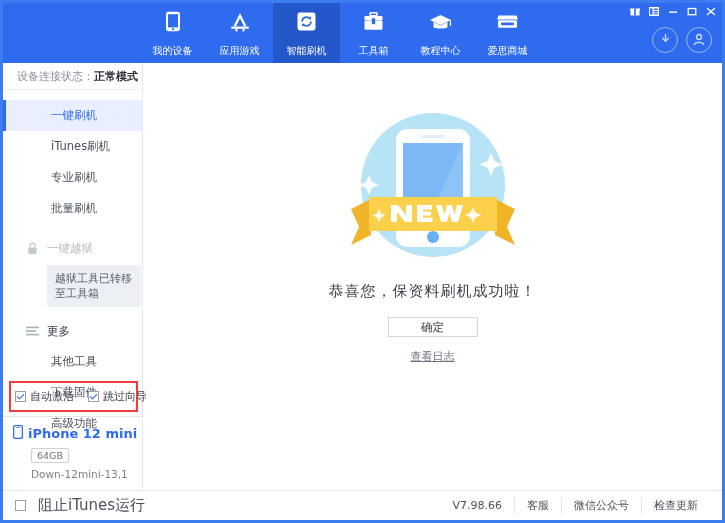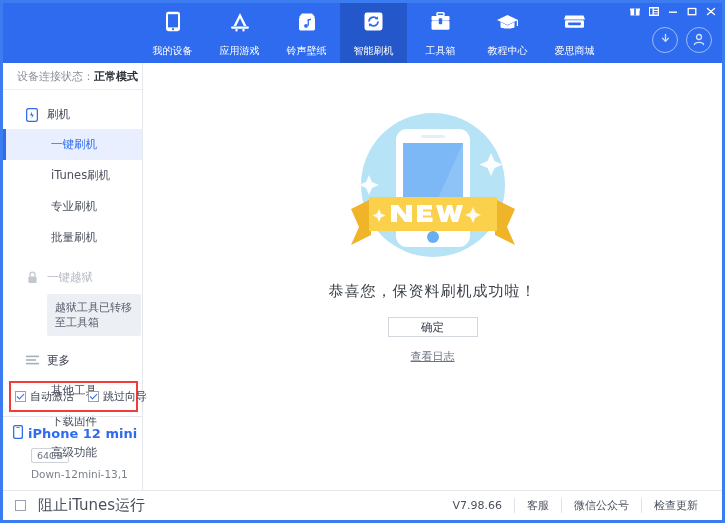--- a/index.html
+++ b/index.html
@@ -246,34 +246,20 @@
         <span class="nav-ico">
           <svg width="22" height="21" viewBox="0 0 22 21">
               <path d="M11 2 L17.5 15 L14.8 15 L11 7.2 L7.2 15 L4.5 15 Z" fill="#fff"></path>
               <rect x="2" y="15.5" width="18" height="2.2" rx="1.1" fill="#fff"></rect>
               <rect x="6.5" y="17.8" width="2" height="2.6" fill="#fff"></rect>
               <rect x="13.5" y="17.8" width="2" height="2.6" fill="#fff"></rect>
             </svg>
         </span>
         <span class="nav-lbl">应用游戏</span>
       </div>
-      <div class="nav-item">
-        <span class="nav-ico">
-          <svg width="20" height="20" viewBox="0 0 20 20">
-              <path d="M2 5 L5 1.6 L15 1.6 L18 5 Z" fill="#fff"></path>
-              <rect x="2" y="5" width="16" height="13.4" rx="1.6" fill="#fff"></rect>
-              <g fill="#2f6bef">
-                <rect x="10.6" y="7.6" width="1.3" height="6.2"></rect>
-                <circle cx="9" cy="13.9" r="1.9"></circle>
-                <path d="M10.6 7.6 L14 6.5 L14 8 L10.6 9.1 Z"></path>
-              </g>
-            </svg>
-        </span>
-        <span class="nav-lbl">铃声壁纸</span>
-      </div>
       <div class="nav-item active">
         <span class="nav-ico">
           <svg width="19" height="19" viewBox="0 0 19 19">
               <rect x="0.5" y="0.5" width="18" height="18" rx="2.4" fill="#fff"></rect>
               <g fill="none" stroke="#2f6bef" stroke-width="1.7">
                 <path d="M5 9.5 A4.5 4.5 0 0 1 13 6.8"></path>
                 <path d="M14 9.5 A4.5 4.5 0 0 1 6 12.2"></path>
               </g>
               <path d="M13.8 4.2 L14.2 7.6 L10.9 7.0 Z" fill="#2f6bef"></path>
               <path d="M5.2 14.8 L4.8 11.4 L8.1 12.0 Z" fill="#2f6bef"></path>
@@ -337,29 +323,20 @@
   <div class="body">
 
     <div class="sidebar">
 
       <div class="conn-status">
         <span>设备连接状态：</span>
           <b>正常模式</b>
       </div>
 
       <div class="sec">
-        <div class="sec-head">
-          <span class="sec-ico">
-            <svg width="12" height="14" viewBox="0 0 12 14">
-                <rect x="0.6" y="0.6" width="10.8" height="12.8" rx="2" fill="none" stroke="#2f6bef" stroke-width="1.3"></rect>
-                <path d="M6 3.4 L4 7.4 L6 7.4 L5.6 10.4 L7.8 6.4 L5.9 6.4 Z" fill="#2f6bef"></path>
-              </svg>
-          </span>
-          <span>刷机</span>
-        </div>
         <div class="s-item active">
           <span>一键刷机</span>
         </div>
         <div class="s-item">
           <span>iTunes刷机</span>
         </div>
         <div class="s-item">
           <span>专业刷机</span>
         </div>
         <div class="s-item">

